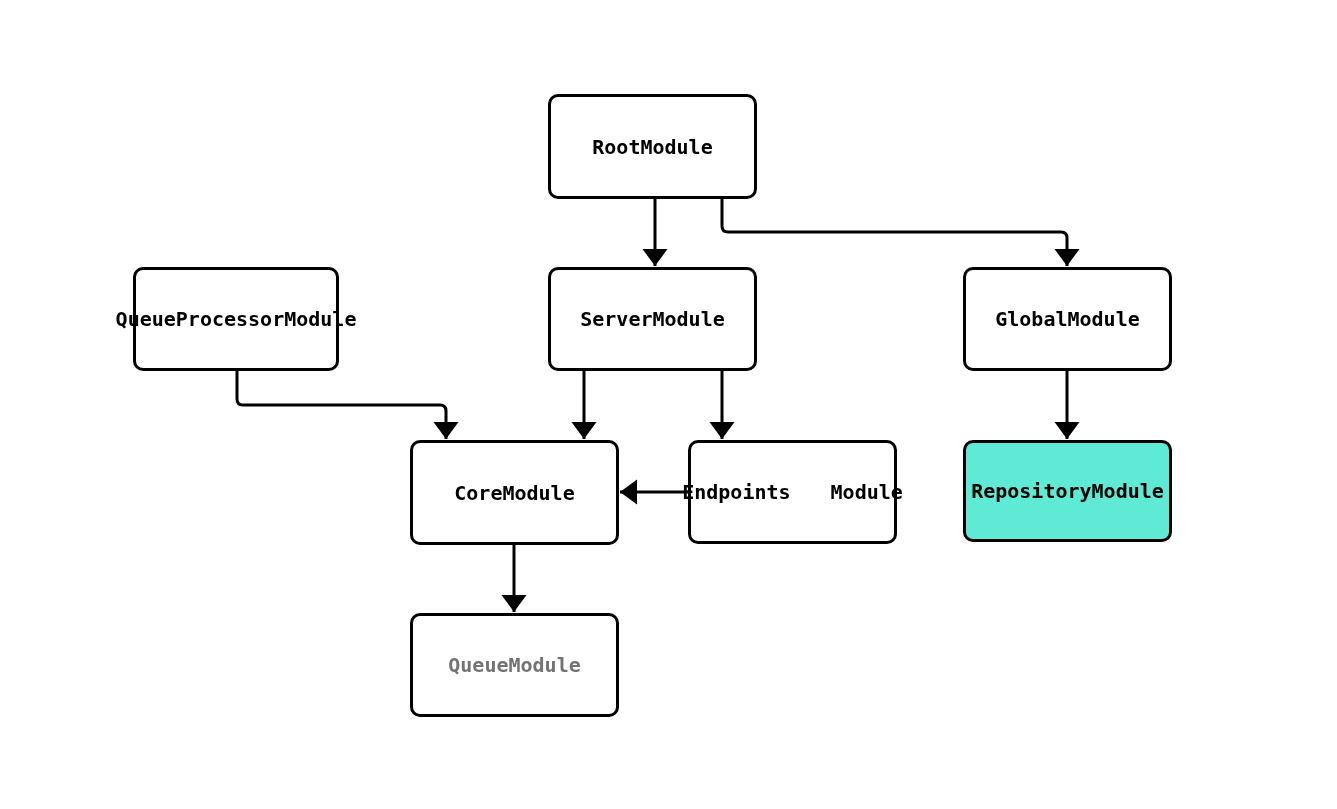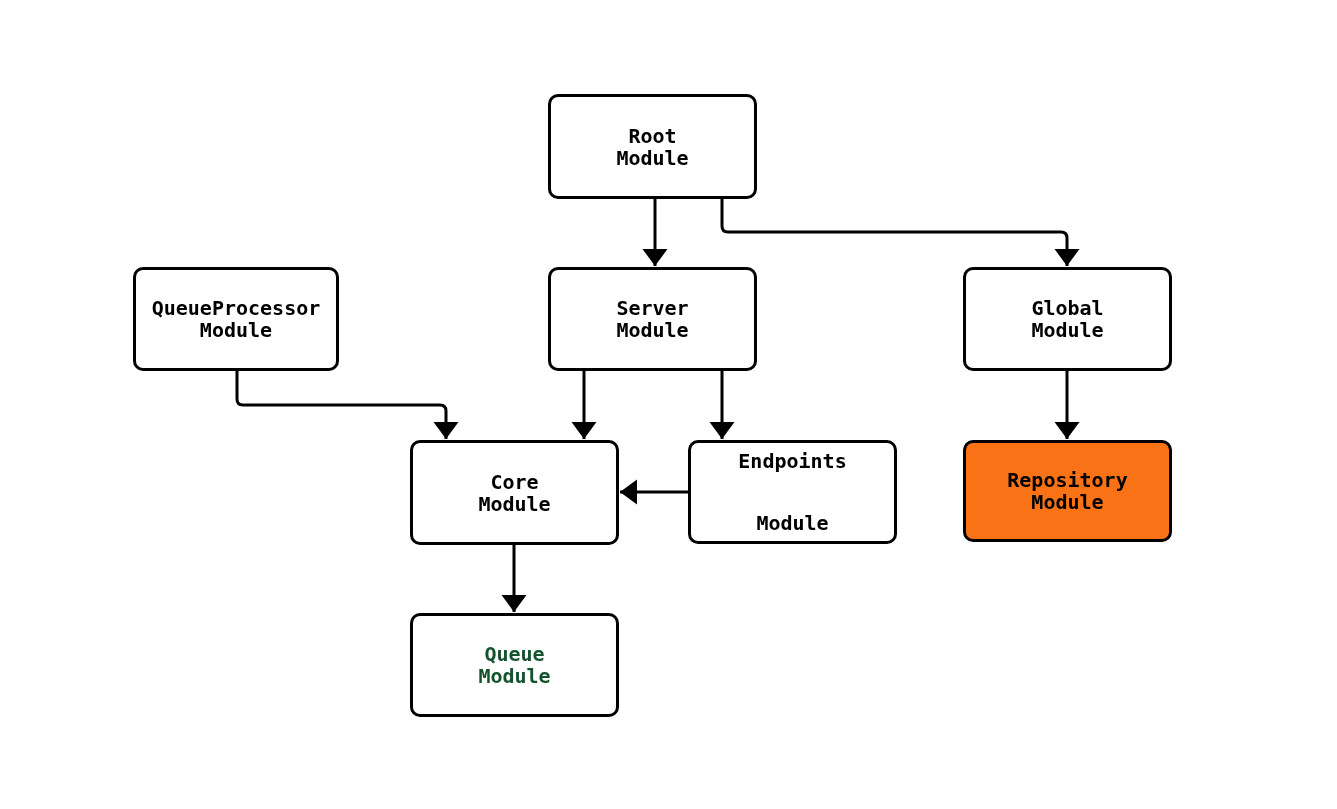--- a/index.html
+++ b/index.html
@@ -32,21 +32,21 @@
     border-style: solid;
     border-width: 3px;
     border-radius: 10px;
     display: flex;
     align-items: center;
     justify-content: center;
     text-align: center;
   }
   .node .label {
     display: flex;
-    flex-direction: column;
+    flex-direction: row;
     font-weight: 700;
     font-size: 20px;
     line-height: 22px;
     letter-spacing: 0;
     white-space: pre;
   }
 </style>
 </head>
 <body>
 
@@ -80,20 +80,20 @@
       </div>
       <div class="node" style="left: 963px; top: 267px; width: 209px; height: 104px; background: rgb(255, 255, 255); border-color: rgb(0, 0, 0);">
         <div class="label" style="color: rgb(0, 0, 0); justify-content: center;"><span>Global</span><span>Module</span></div>
       </div>
       <div class="node" style="left: 410px; top: 440px; width: 209px; height: 105px; background: rgb(255, 255, 255); border-color: rgb(0, 0, 0);">
         <div class="label" style="color: rgb(0, 0, 0);"><span>Core</span><span>Module</span></div>
       </div>
       <div class="node" style="left: 688px; top: 440px; width: 209px; height: 104px; background: rgb(255, 255, 255); border-color: rgb(0, 0, 0);">
         <div class="label" style="color: rgb(0, 0, 0); gap: 40px;"><span>Endpoints</span><span>Module</span></div>
       </div>
-      <div class="node" style="left: 963px; top: 440px; width: 209px; height: 102px; background: #f97316; border-color: rgb(0, 0, 0);">
+      <div class="node" style="left: 963px; top: 440px; width: 209px; height: 102px; background: #5eead4; border-color: rgb(0, 0, 0);">
         <div class="label" style="color: rgb(0, 0, 0);"><span>Repository</span><span>Module</span></div>
       </div>
       <div class="node" style="left: 410px; top: 613px; width: 209px; height: 104px; background: rgb(255, 255, 255); border-color: rgb(0, 0, 0);">
-        <div class="label" style="color: #14532d;"><span>Queue</span><span>Module</span></div>
+        <div class="label" style="color: #737373;"><span>Queue</span><span>Module</span></div>
       </div>
     </div>
 </div>
 
 </body></html>

